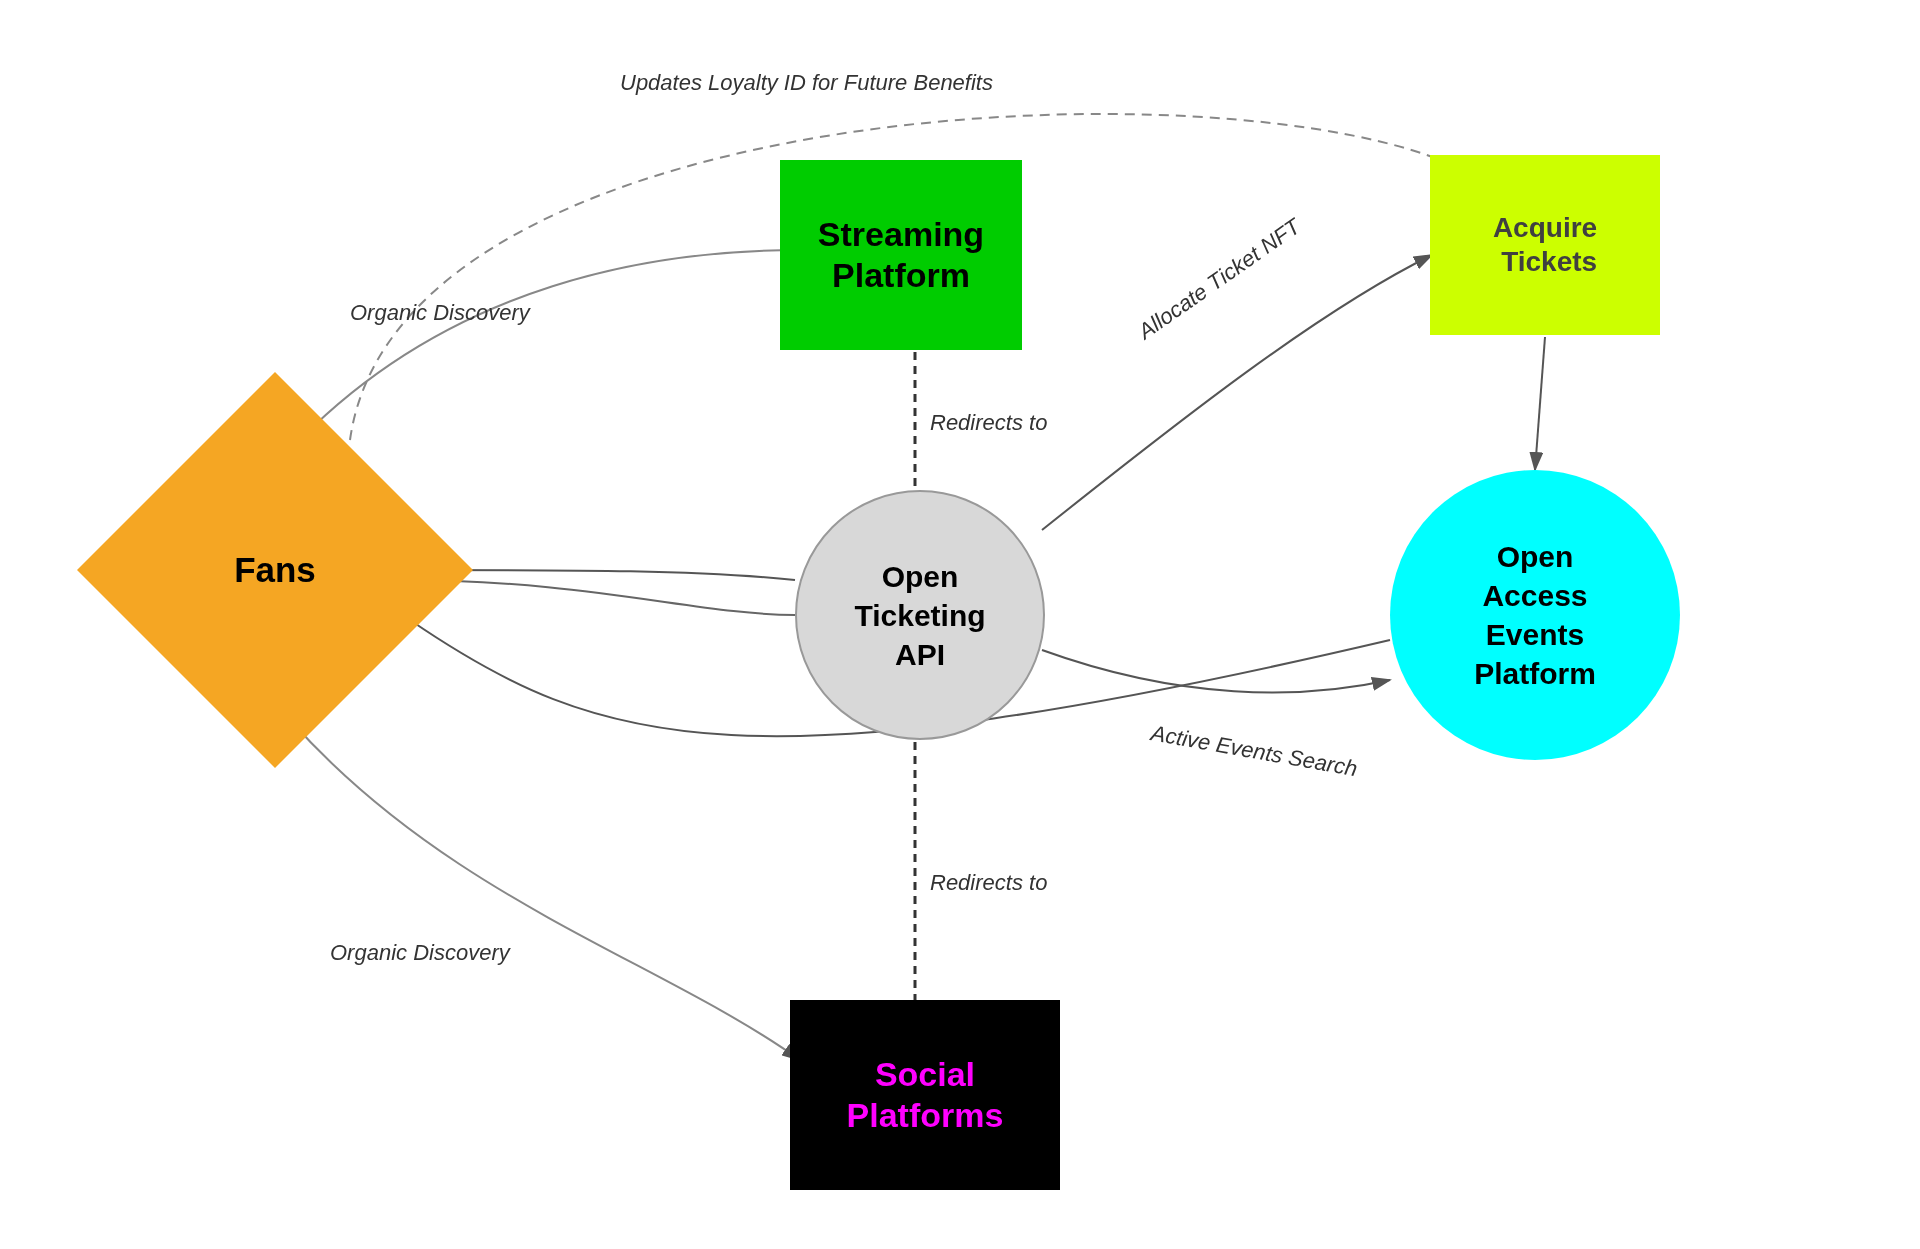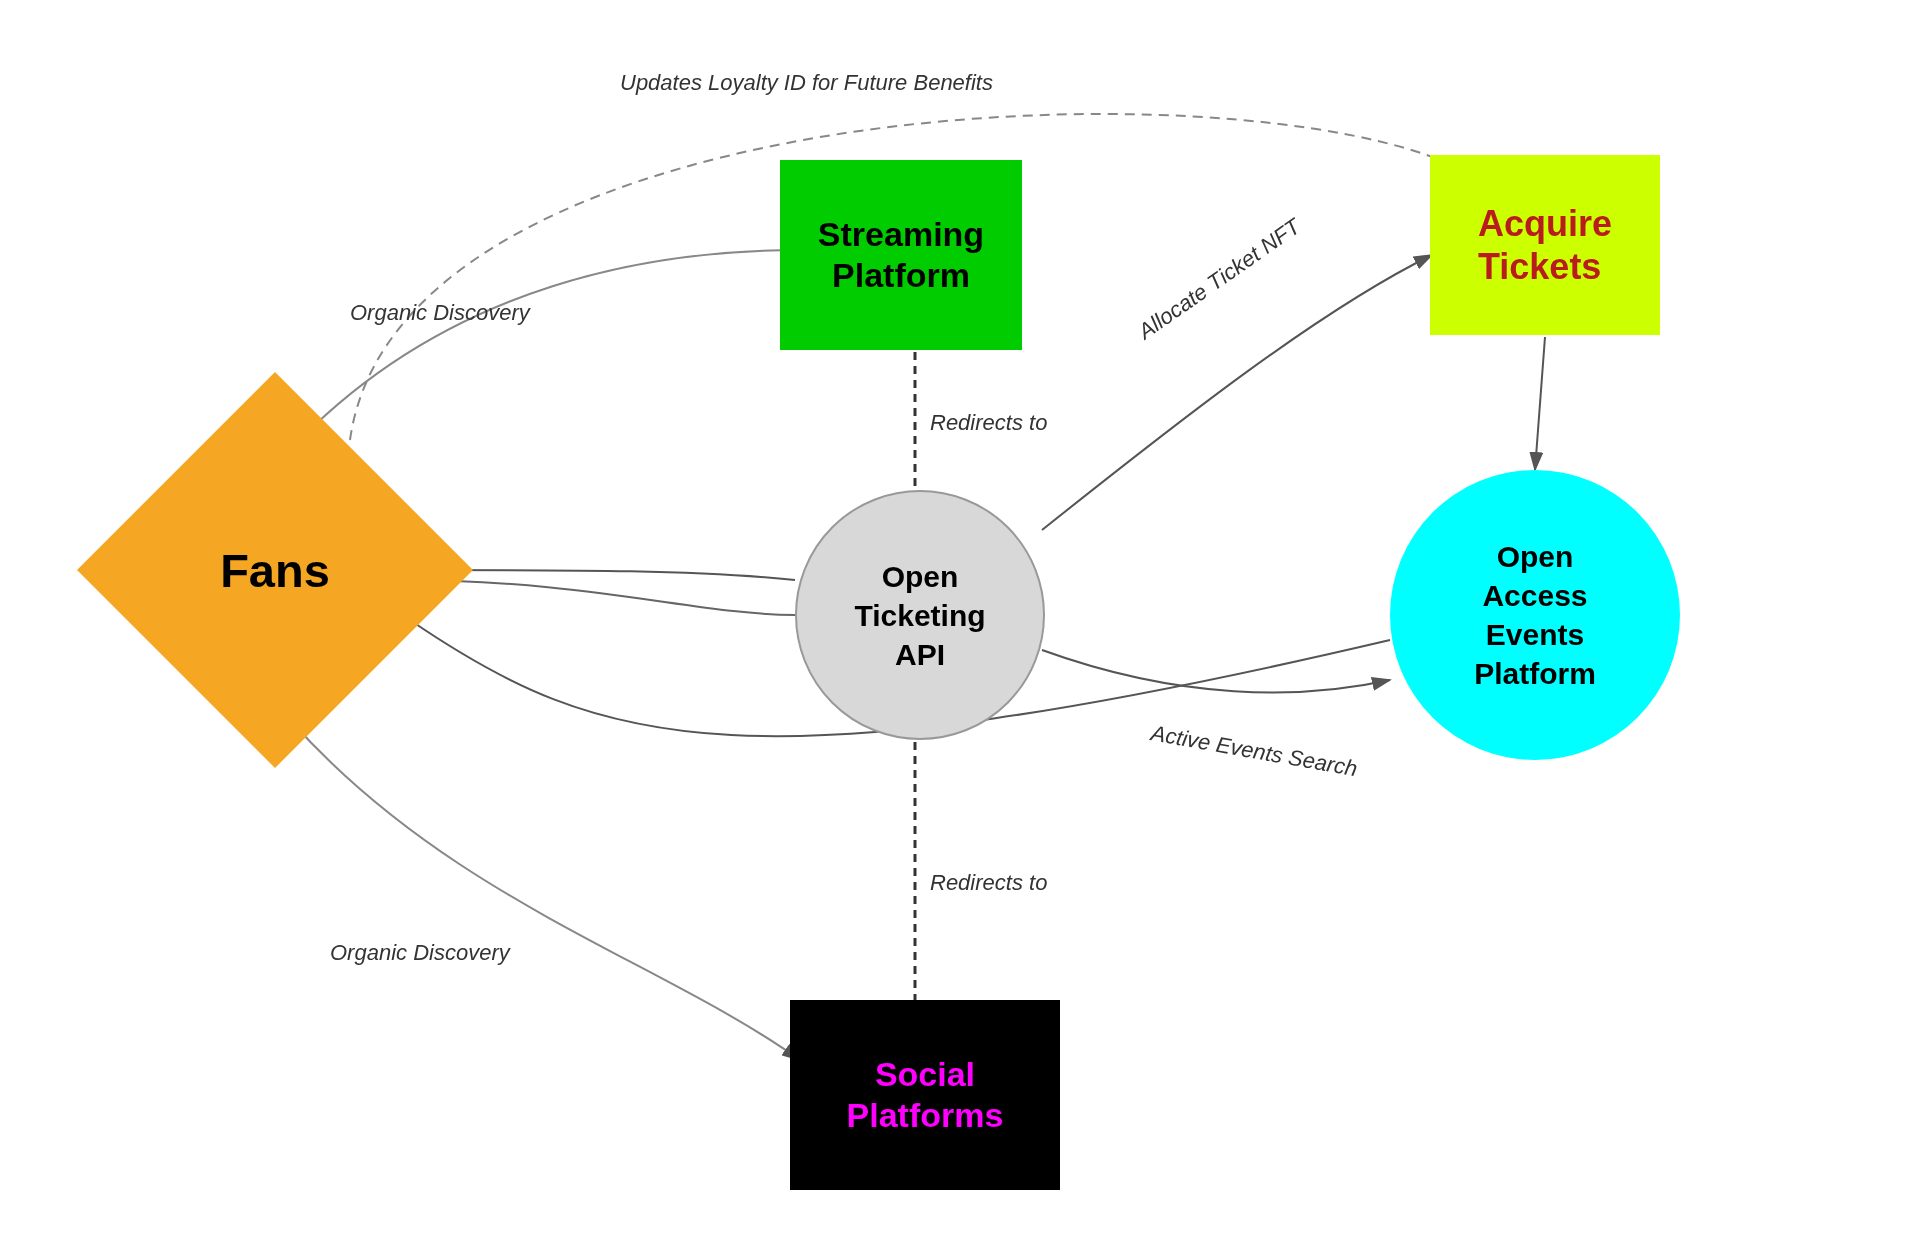--- a/index.html
+++ b/index.html
@@ -33,21 +33,21 @@
     }
     #fans-label {
       position: absolute;
       left: 135px;
       top: 430px;
       width: 280px;
       height: 280px;
       display: flex;
       align-items: center;
       justify-content: center;
-      font-size: 47px;
+      font-size: 35px;
       font-weight: bold;
       color: #000;
       pointer-events: none;
     }
     #streaming-node {
       width: 242px;
       height: 190px;
       background: #00CC00;
       position: absolute;
       left: 780px;
@@ -107,24 +107,24 @@
       height: 180px;
       background: #CCFF00;
       position: absolute;
       left: 1430px;
       top: 155px;
       display: flex;
       align-items: center;
       justify-content: center;
     }
     #acquire-label {
-      font-size: 36px;
-      font-weight: bold;
-      color: #b91c1c;
-      text-align: left;
+      font-size: 28px;
+      font-weight: bold;
+      color: #404040;
+      text-align: right;
       line-height: 1.2;
     }
     #openaccess-node {
       width: 290px;
       height: 290px;
       background: #00FFFF;
       border-radius: 50%;
       position: absolute;
       left: 1390px;
       top: 470px;

